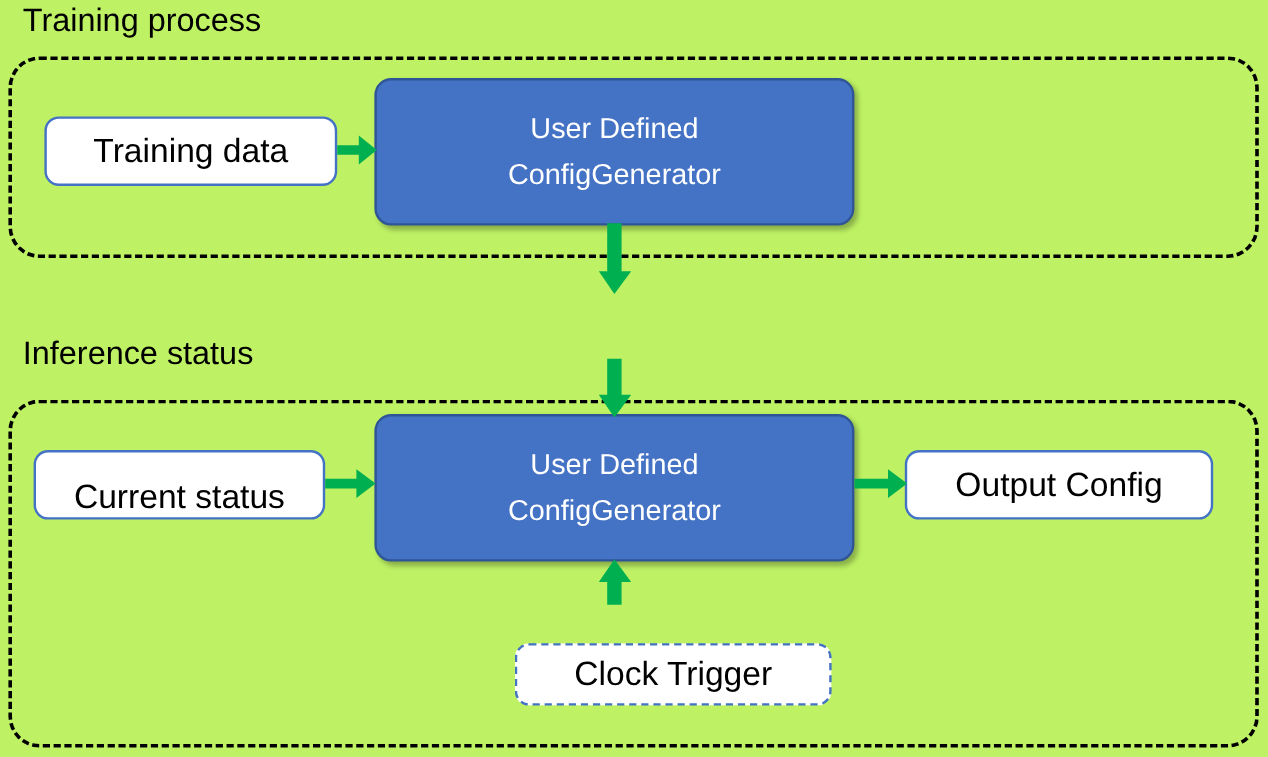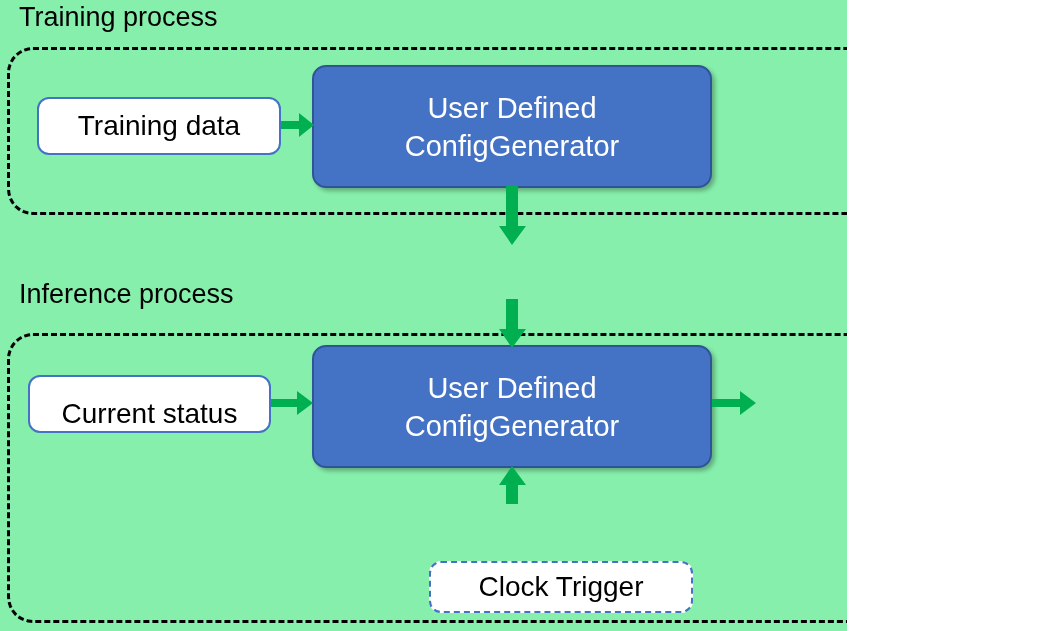--- a/index.html
+++ b/index.html
@@ -6,23 +6,23 @@
     margin: 0;
     padding: 0;
     background: #ffffff;
   }
   body {
     font-family: "Liberation Sans", sans-serif;
     -webkit-font-smoothing: antialiased;
   }
   #canvas {
     position: relative;
-    width: 847px;
+    width: 1057px;
     height: 631px;
-    background: #86efac;
+    background: #bef264;
     overflow: hidden;
   }
 
   
   .section-caption {
     position: absolute;
     font-size: 27px;
     line-height: 31px;
     color: #000000;
     white-space: nowrap;
@@ -63,41 +63,41 @@
   .node-dashed {
     background: #ffffff;
     border: 2px dashed #4472c4;
     border-radius: 12px;
   }
   .node-primary {
     background: #4472c4;
     border: 2px solid #2f5597;
     border-radius: 14px;
     color: #ffffff;
-    font-size: 29px;
+    font-size: 24px;
     line-height: 38px;
     white-space: normal;
     box-shadow: 3px 3px 4px rgba(0,0,0,0.28);
   }
 
   
   #node-training-data { left: 37px;  top: 97px;  width: 244px; height: 58px; }
   #node-generator-training { left: 312px; top: 65px;  width: 400px; height: 123px; }
 
   
   #node-checkpoint { left: 394px; top: 243px; width: 238px; height: 58px; }
 
   
   #node-current-status { left: 28px;  top: 375px; width: 243px; height: 58px; align-items: flex-end; }
   #node-generator-inference { left: 312px; top: 345px; width: 400px; height: 123px; }
   #node-output-config { left: 754px; top: 375px; width: 257px; height: 58px; }
 
   
   #node-log-trigger   { left: 357px; top: 496px; width: 256px; height: 51px; z-index: 3; }
-  #node-clock-trigger { left: 429px; top: 561px; width: 264px; height: 52px; z-index: 4; }
+  #node-clock-trigger { left: 429px; top: 536px; width: 264px; height: 52px; z-index: 4; }
 
   
   .arrow {
     position: absolute;
     z-index: 2;
   }
   .arrow svg { display: block; overflow: visible; }
 
   #arrow-training-data-to-generator { left: 281px; top: 111px; }
   #arrow-generator-to-checkpoint    { left: 500px; top: 186px; }
@@ -138,35 +138,38 @@
     </svg>
   </div>
 
 
   <div class="arrow" id="arrow-checkpoint-to-generator">
     <svg width="28" height="50" viewBox="0 0 28 50">
       <path d="M6,0 L18,0 L18,30 L26,30 L12,49 L-1,30 L6,30 Z" fill="#00B050"></path>
     </svg>
   </div>
 
-  <div class="section-caption" id="caption-inference">Inference process</div>
+  <div class="section-caption" id="caption-inference">Inference status</div>
 
   <div class="process-container" id="container-inference"></div>
 
   <div class="node node-solid" id="node-current-status">
     <span>Current status</span>
   </div>
 
   <div class="node node-primary" id="node-generator-inference">
     <div>
       <div>User Defined</div>
       <div>ConfigGenerator</div>
     </div>
   </div>
 
+  <div class="node node-solid" id="node-output-config">
+    <span>Output Config</span>
+  </div>
 
   <div class="arrow" id="arrow-status-to-generator">
     <svg width="44" height="28" viewBox="0 0 44 28">
       <path d="M0,10 L26,10 L26,2 L42,14 L26,26 L26,18 L0,18 Z" fill="#00B050"></path>
     </svg>
   </div>
 
   <div class="arrow" id="arrow-generator-to-output">
     <svg width="46" height="28" viewBox="0 0 46 28">
       <path d="M0,10 L28,10 L28,2 L44,14 L28,26 L28,18 L0,18 Z" fill="#00B050"></path>

